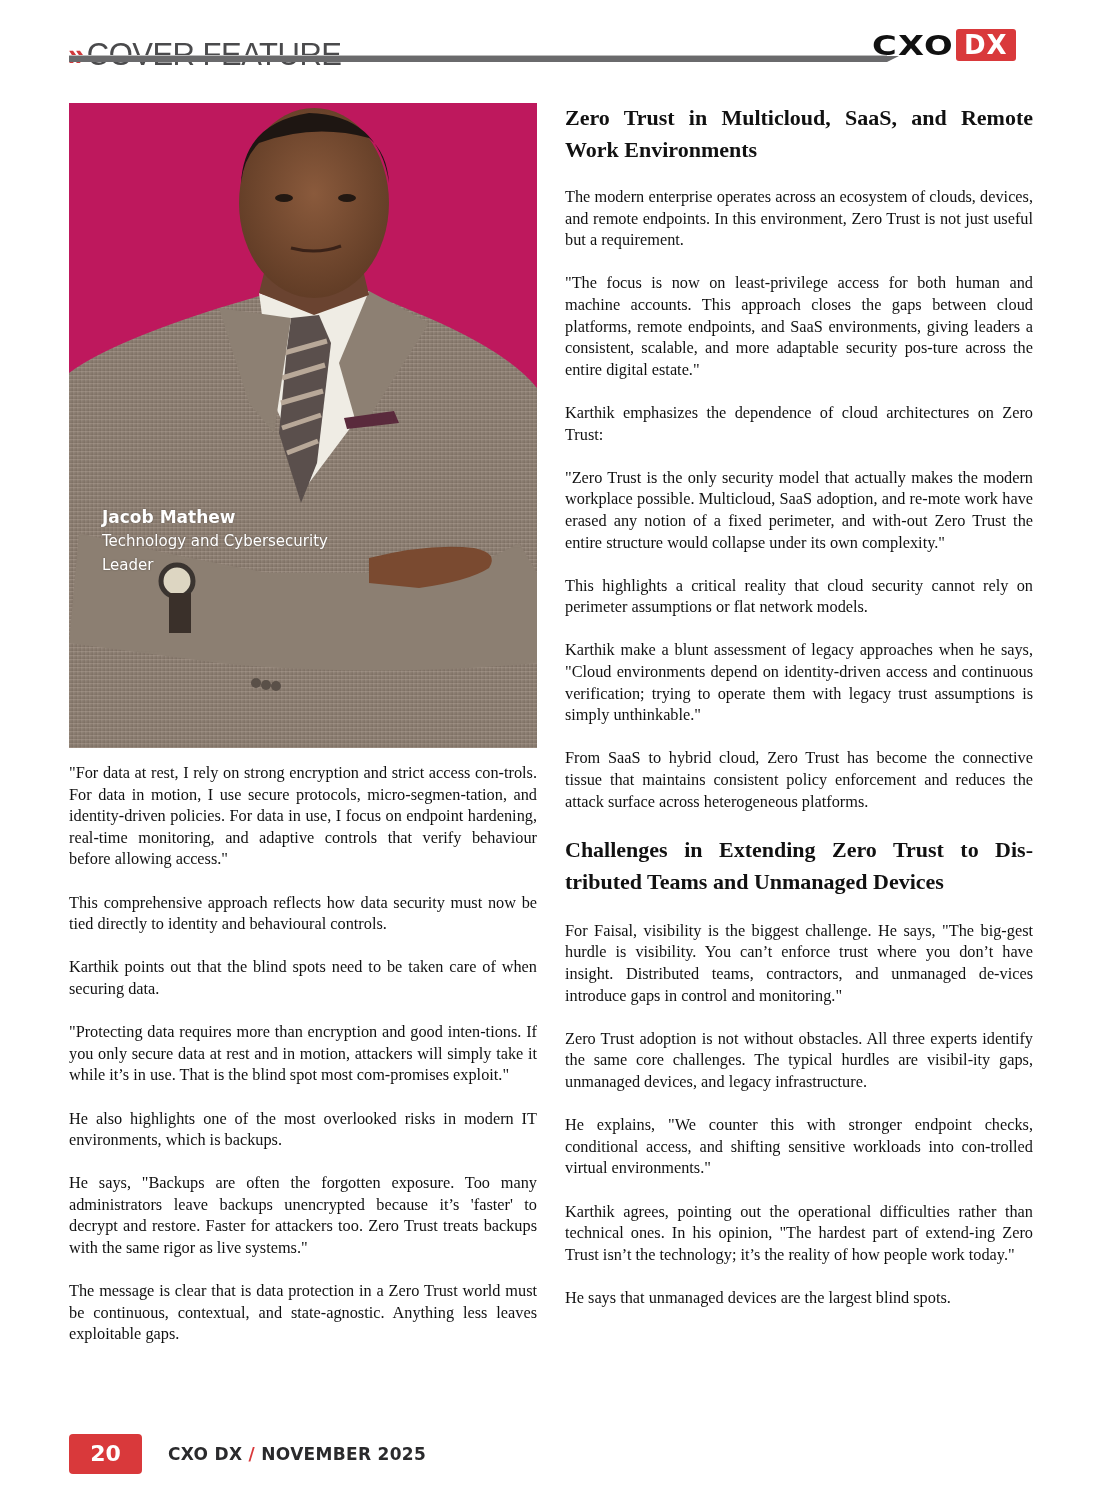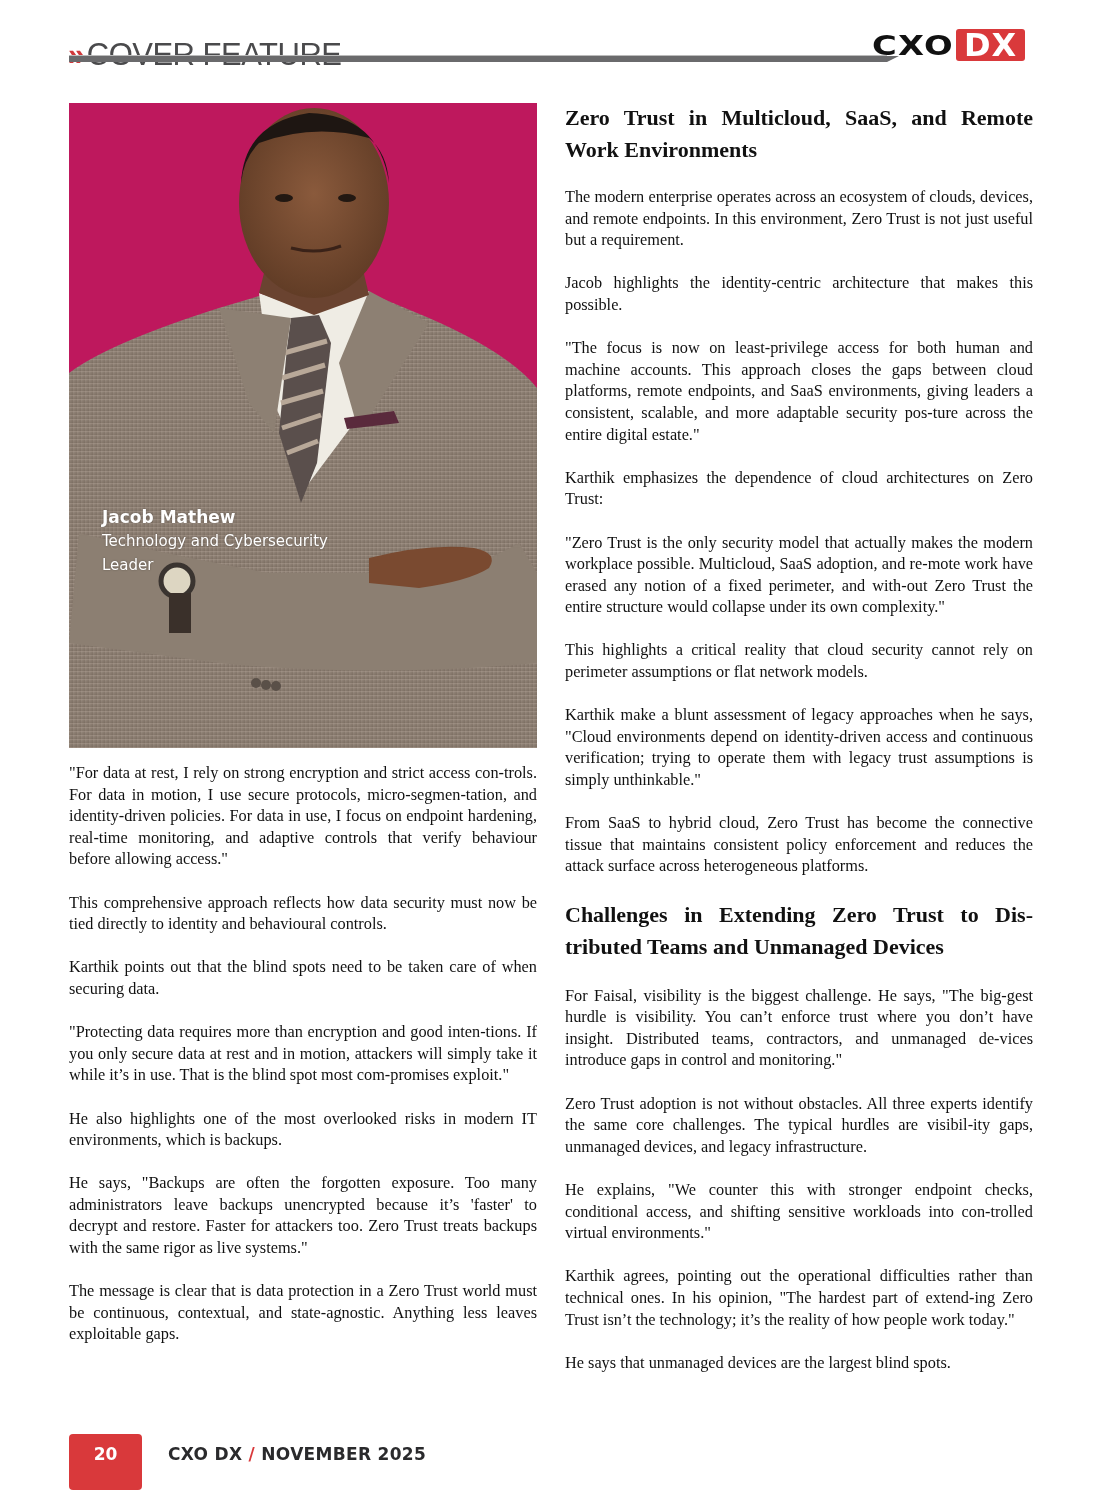--- a/index.html
+++ b/index.html
@@ -5,39 +5,39 @@
   html, body { margin: 0; padding: 0; background: #ffffff; }
   body { width: 1110px; height: 1492px; position: relative; overflow: hidden; font-family: "Liberation Serif", serif; color: #111; }
 
   
   .hdr-title { position: absolute; left: 68px; top: 10px; font-family: "Liberation Sans", sans-serif; font-size: 31px; color: #4a4a4c; letter-spacing: -0.5px; white-space: nowrap; margin-top: 27px; }
   .hdr-chev { color: #d0383a; font-weight: bold; margin-right: 2px; }
   .hdr-rule { position: absolute; left: 69px; top: 55px; width: 818px; height: 6px; background: #6a6a6c; border-top: 1px solid #bbb; }
   .hdr-rule::after { content: ""; position: absolute; right: -12px; top: 0; width: 0; height: 0; border-top: 6px solid #6a6a6c; border-right: 12px solid transparent; }
   .logo { position: absolute; left: 872px; top: 29px; height: 32px; display: flex; align-items: flex-end; }
   .logo-cxo { font-family: "DejaVu Sans", sans-serif; font-weight: bold; font-size: 27px; color: #111; letter-spacing: 1px; transform: scaleX(1.25); transform-origin: left center; display: inline-block; width: 80px; }
-  .logo-dx { background: #d9393b; color: #fff; font-family: "DejaVu Sans", sans-serif; font-weight: bold; font-size: 32px; padding: 0 8px; height: 32px; line-height: 32px; border-radius: 3px; margin-left: 4px; letter-spacing: 1px; }
+  .logo-dx { background: #d9393b; color: #fff; font-family: "DejaVu Sans", sans-serif; font-weight: bold; font-size: 26px; padding: 0 8px; height: 32px; line-height: 32px; border-radius: 3px; margin-left: 4px; letter-spacing: 1px; }
 
   
   .photo { position: absolute; left: 69px; top: 103px; width: 468px; height: 645px; background: #be185d; overflow: hidden; }
   .photo svg { position: absolute; left: 0; top: 0; }
   .caption { position: absolute; left: 102px; top: 505px; color: #fff; font-family: "DejaVu Sans", sans-serif; text-shadow: 0 0 2px rgba(0,0,0,0.35); }
   .cap-name { font-weight: bold; font-size: 17px; line-height: 24px; }
   .cap-role { font-size: 15px; line-height: 24px; width: 250px; }
 
   
   .col { position: absolute; font-size: 16.3px; line-height: 21.6px; text-align: justify; hyphens: manual; }
   .col-left { left: 69px; top: 762px; width: 468px; }
   .col-right { left: 565px; top: 102px; width: 468px; }
   .col p { margin: 0 0 21.6px 0; }
   .col h2 { font-size: 22px; line-height: 32px; font-weight: bold; margin: 0 0 20px 0; text-align: justify; }
   .col h2.second { margin-top: 9px; margin-bottom: 22px; }
 
   
-  .pg-num { position: absolute; left: 69px; top: 1434px; width: 73px; height: 56px; background: #d9393b; border-radius: 4px; color: #fff; font-family: "DejaVu Sans", sans-serif; font-weight: bold; font-size: 17px; text-align: center; line-height: 40px; }
+  .pg-num { position: absolute; left: 69px; top: 1434px; width: 73px; height: 40px; background: #d9393b; border-radius: 4px; color: #fff; font-family: "DejaVu Sans", sans-serif; font-weight: bold; font-size: 22px; text-align: center; line-height: 40px; }
   .foot-text { position: absolute; left: 168px; top: 1444px; font-family: "DejaVu Sans", sans-serif; font-weight: bold; font-size: 17px; color: #2a2a2c; letter-spacing: 0.3px; white-space: nowrap; }
   .foot-slash { color: #d9393b; }
 </style>
 </head>
 <body>
 
 <div class="hdr-title">
   <span class="hdr-chev">»</span><span>COVER FEATURE</span>
 </div>
 <div class="hdr-rule"></div>
@@ -110,21 +110,20 @@
   <p>Karthik points out that the blind spots need to be taken care of when securing data.</p>
   <p>"Protecting data requires more than encryption and good inten-tions. If you only secure data at rest and in motion, attackers will simply take it while it’s in use. That is the blind spot most com-promises exploit."</p>
   <p>He also highlights one of the most overlooked risks in modern IT environments, which is backups.</p>
   <p>He says, "Backups are often the forgotten exposure. Too many administrators leave backups unencrypted because it’s 'faster' to decrypt and restore. Faster for attackers too. Zero Trust treats backups with the same rigor as live systems."</p>
   <p>The message is clear that is data protection in a Zero Trust world must be continuous, contextual, and state-agnostic. Anything less leaves exploitable gaps.</p>
 </div>
 
 <div class="col col-right">
   <h2>Zero Trust in Multicloud, SaaS, and Remote Work Environments</h2>
   <p>The modern enterprise operates across an ecosystem of clouds, devices, and remote endpoints. In this environment, Zero Trust is not just useful but a requirement.</p>
-  <p>Jacob highlights the identity-centric architecture that makes this possible.</p>
   <p>"The focus is now on least-privilege access for both human and machine accounts. This approach closes the gaps between cloud platforms, remote endpoints, and SaaS environments, giving leaders a consistent, scalable, and more adaptable security pos-ture across the entire digital estate."</p>
   <p>Karthik emphasizes the dependence of cloud architectures on Zero Trust:</p>
   <p>"Zero Trust is the only security model that actually makes the modern workplace possible. Multicloud, SaaS adoption, and re-mote work have erased any notion of a fixed perimeter, and with-out Zero Trust the entire structure would collapse under its own complexity."</p>
   <p>This highlights a critical reality that cloud security cannot rely on perimeter assumptions or flat network models.</p>
   <p>Karthik make a blunt assessment of legacy approaches when he says, "Cloud environments depend on identity-driven access and continuous verification; trying to operate them with legacy trust assumptions is simply unthinkable."</p>
   <p>From SaaS to hybrid cloud, Zero Trust has become the connective tissue that maintains consistent policy enforcement and reduces the attack surface across heterogeneous platforms.</p>
   <h2 class="second">Challenges in Extending Zero Trust to Dis-tributed Teams and Unmanaged Devices</h2>
   <p>For Faisal, visibility is the biggest challenge. He says, "The big-gest hurdle is visibility. You can’t enforce trust where you don’t have insight. Distributed teams, contractors, and unmanaged de-vices introduce gaps in control and monitoring."</p>
   <p>Zero Trust adoption is not without obstacles. All three experts identify the same core challenges. The typical hurdles are visibil-ity gaps, unmanaged devices, and legacy infrastructure.</p>
   <p>He explains, "We counter this with stronger endpoint checks, conditional access, and shifting sensitive workloads into con-trolled virtual environments."</p>

